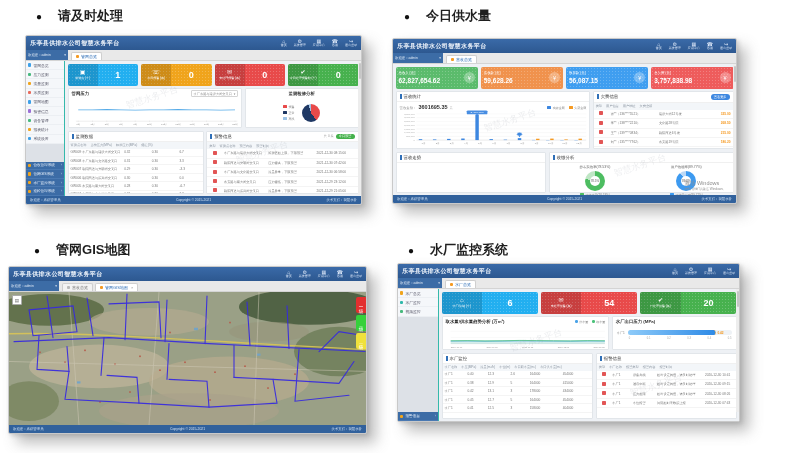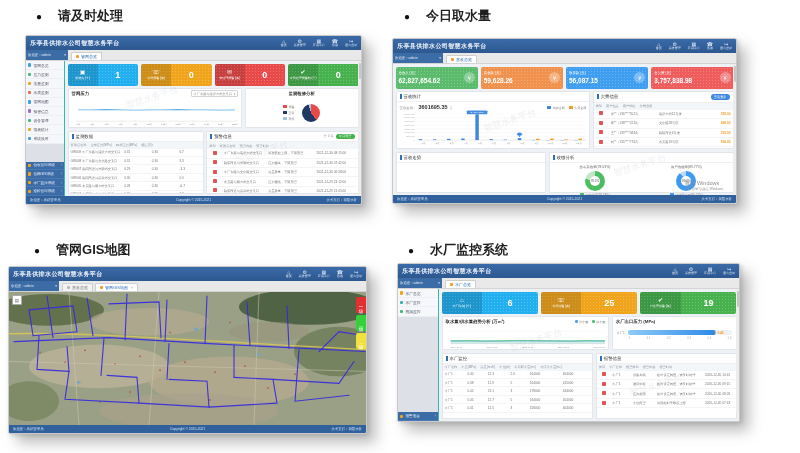--- a/index.html
+++ b/index.html
@@ -113,21 +113,21 @@
 </style>
 </head>
 <body>
 
 <div class="cap" style="left:36px;top:7px;">
   <span class="blt">●</span>
   <span>请及时处理</span>
 </div>
 <div class="cap" style="left:404px;top:7px;">
   <span class="blt">●</span>
-  <span>今日取水量</span>
+  <span>今日供水量</span>
 </div>
 <div class="cap" style="left:34px;top:241px;">
   <span class="blt">●</span>
   <span>管网GIS地图</span>
 </div>
 <div class="cap" style="left:408px;top:241px;">
   <span class="blt">●</span>
   <span>水厂监控系统</span>
 </div>
 
@@ -944,35 +944,35 @@
       <div class="cards">
 
           <div class="card" style="background-color: rgb(34, 175, 240);">
             <div class="lft">
               <span class="ic">⌂</span>
               <span class="lbl">水厂/泵站 (个)</span>
             </div>
             <div class="val">6</div>
           </div>
 
-          <div class="card" style="background-color: rgb(240, 164, 28);">
+
+          <div class="card" style="background-color: rgb(232, 74, 74);">
             <div class="lft">
-              <span class="ic">☏</span>
-              <span class="lbl">今日报警 (条)</span>
-            </div>
-            <div class="val">25</div>
-          </div>
-
+              <span class="ic">✉</span>
+              <span class="lbl">未处理报警 (条)</span>
+            </div>
+            <div class="val">54</div>
+          </div>
 
           <div class="card" style="background-color: rgb(71, 177, 78);">
             <div class="lft">
               <span class="ic">✔</span>
               <span class="lbl">已处理报警 (条)</span>
             </div>
-            <div class="val">19</div>
+            <div class="val">20</div>
           </div>
         </div>
       <div class="row" style="height:34px;flex:none;">
         <div class="panel" style="flex:1.35;">
           <div style="display:flex;align-items:center;flex:none;">
             <span class="p-t2">取水量/供水量趋势分析 (万m³)</span>
             <div class="legend" style="margin-left:auto;margin-right:3px;">
 
                 <span class="lg">
                   <i class="chip" style="border-radius: 50%; width: 2.6px; background: rgb(74, 163, 232);"></i>

